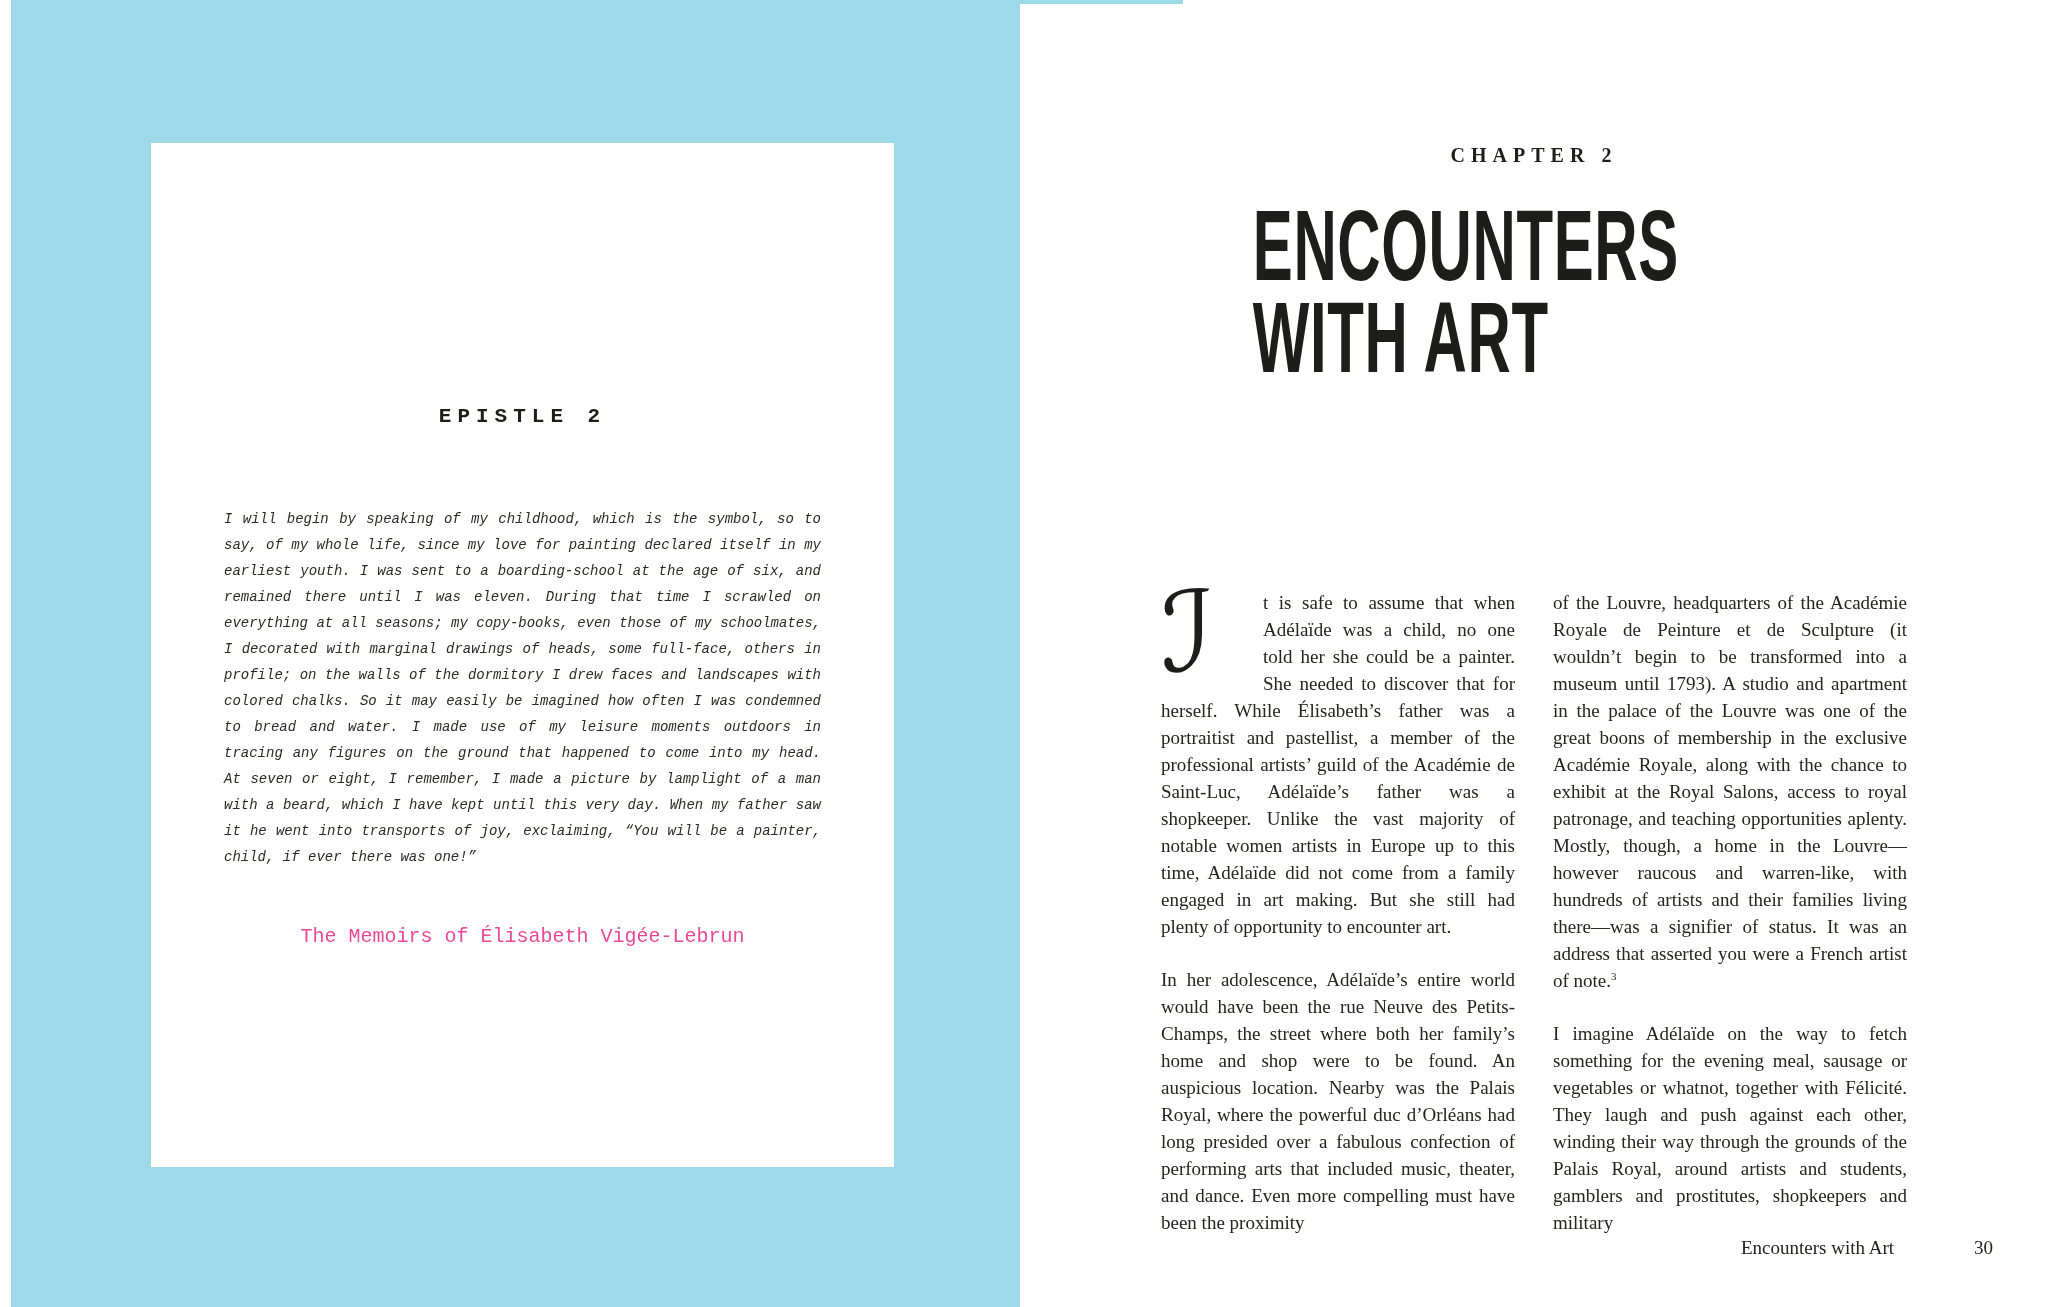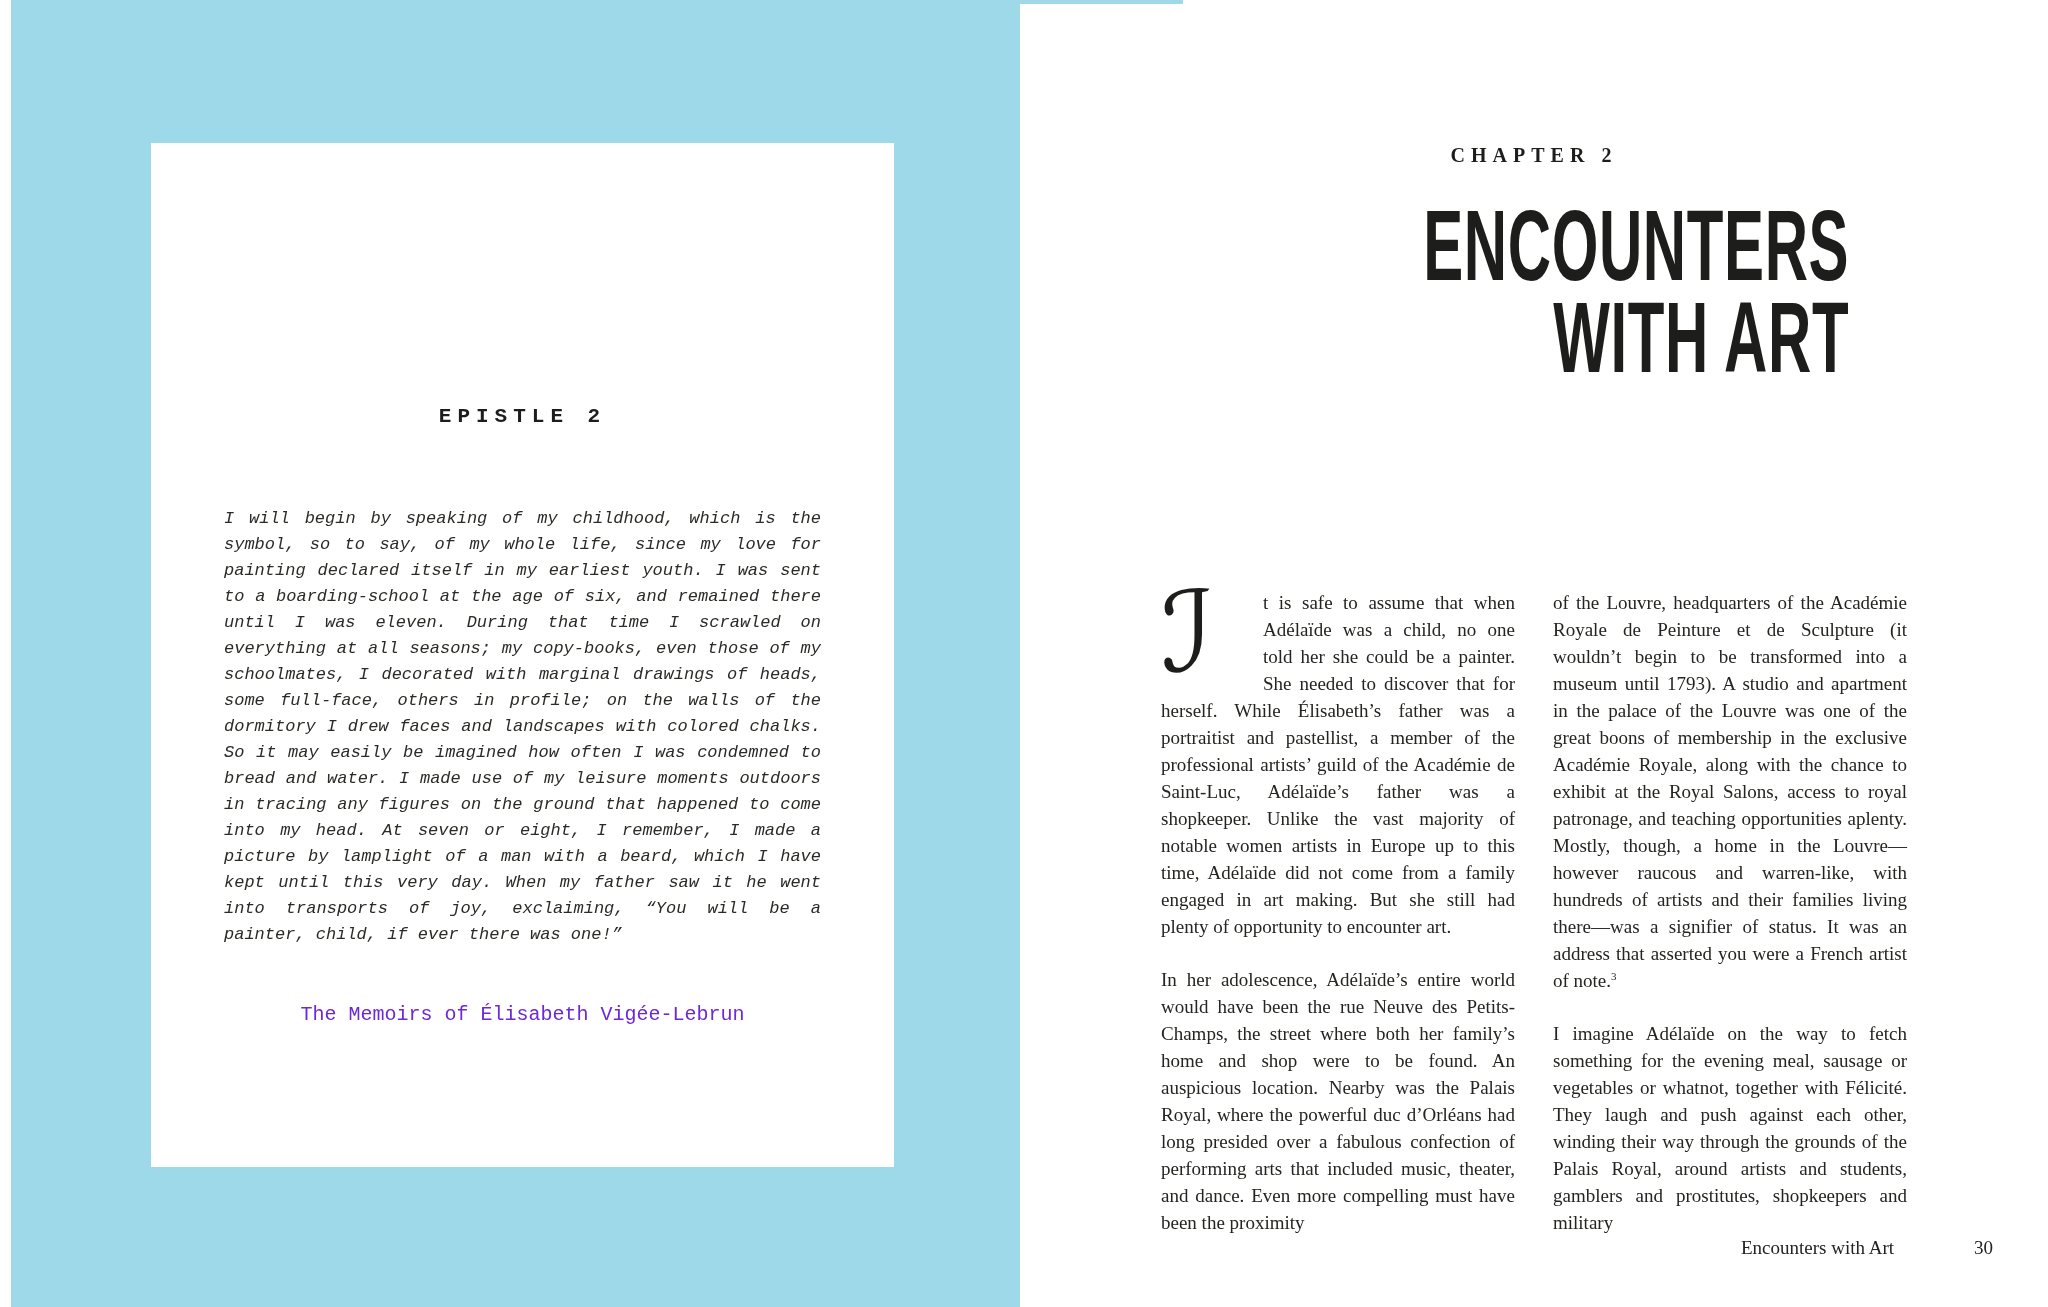--- a/index.html
+++ b/index.html
@@ -33,50 +33,50 @@
     text-align: center;
     font-size: 21px;
     font-weight: 700;
     letter-spacing: 6px;
     color: var(--ink, #1d1d1b);
   }
   .epistle-quote {
     margin: 78px auto 0;
     width: 597px;
     font-style: italic;
-    font-size: 17px;
+    font-size: 14px;
     line-height: 26px;
     text-align: justify;
     color: #2a2a26;
   }
   .epistle-attribution {
     margin-top: 55px;
     text-align: center;
     font-size: 20px;
-    color: #6d28d9;
+    color: #ec4899;
   }
 
   
   .right-page {
     position: absolute;
     left: 1020px; top: 4px;
     width: 1028px; height: 1307px;
     background: var(--page-background, #ffffff);
   }
   .chapter-label {
     margin-top: 140px;
     text-align: center;
     font-size: 20px;
     font-weight: 700;
     letter-spacing: 6px;
     color: var(--ink, #1d1d1b);
   }
   .chapter-title {
     margin: 32px 0 0 0;
-    text-align: right;
+    text-align: left;
     font-family: "Liberation Sans", sans-serif;
     font-weight: 700;
     color: var(--ink, #1d1d1b);
     padding-left: 34px;
   }
   .title-line {
     display: block;
     font-size: 100px;
     line-height: 0.92;
     letter-spacing: 1px;

